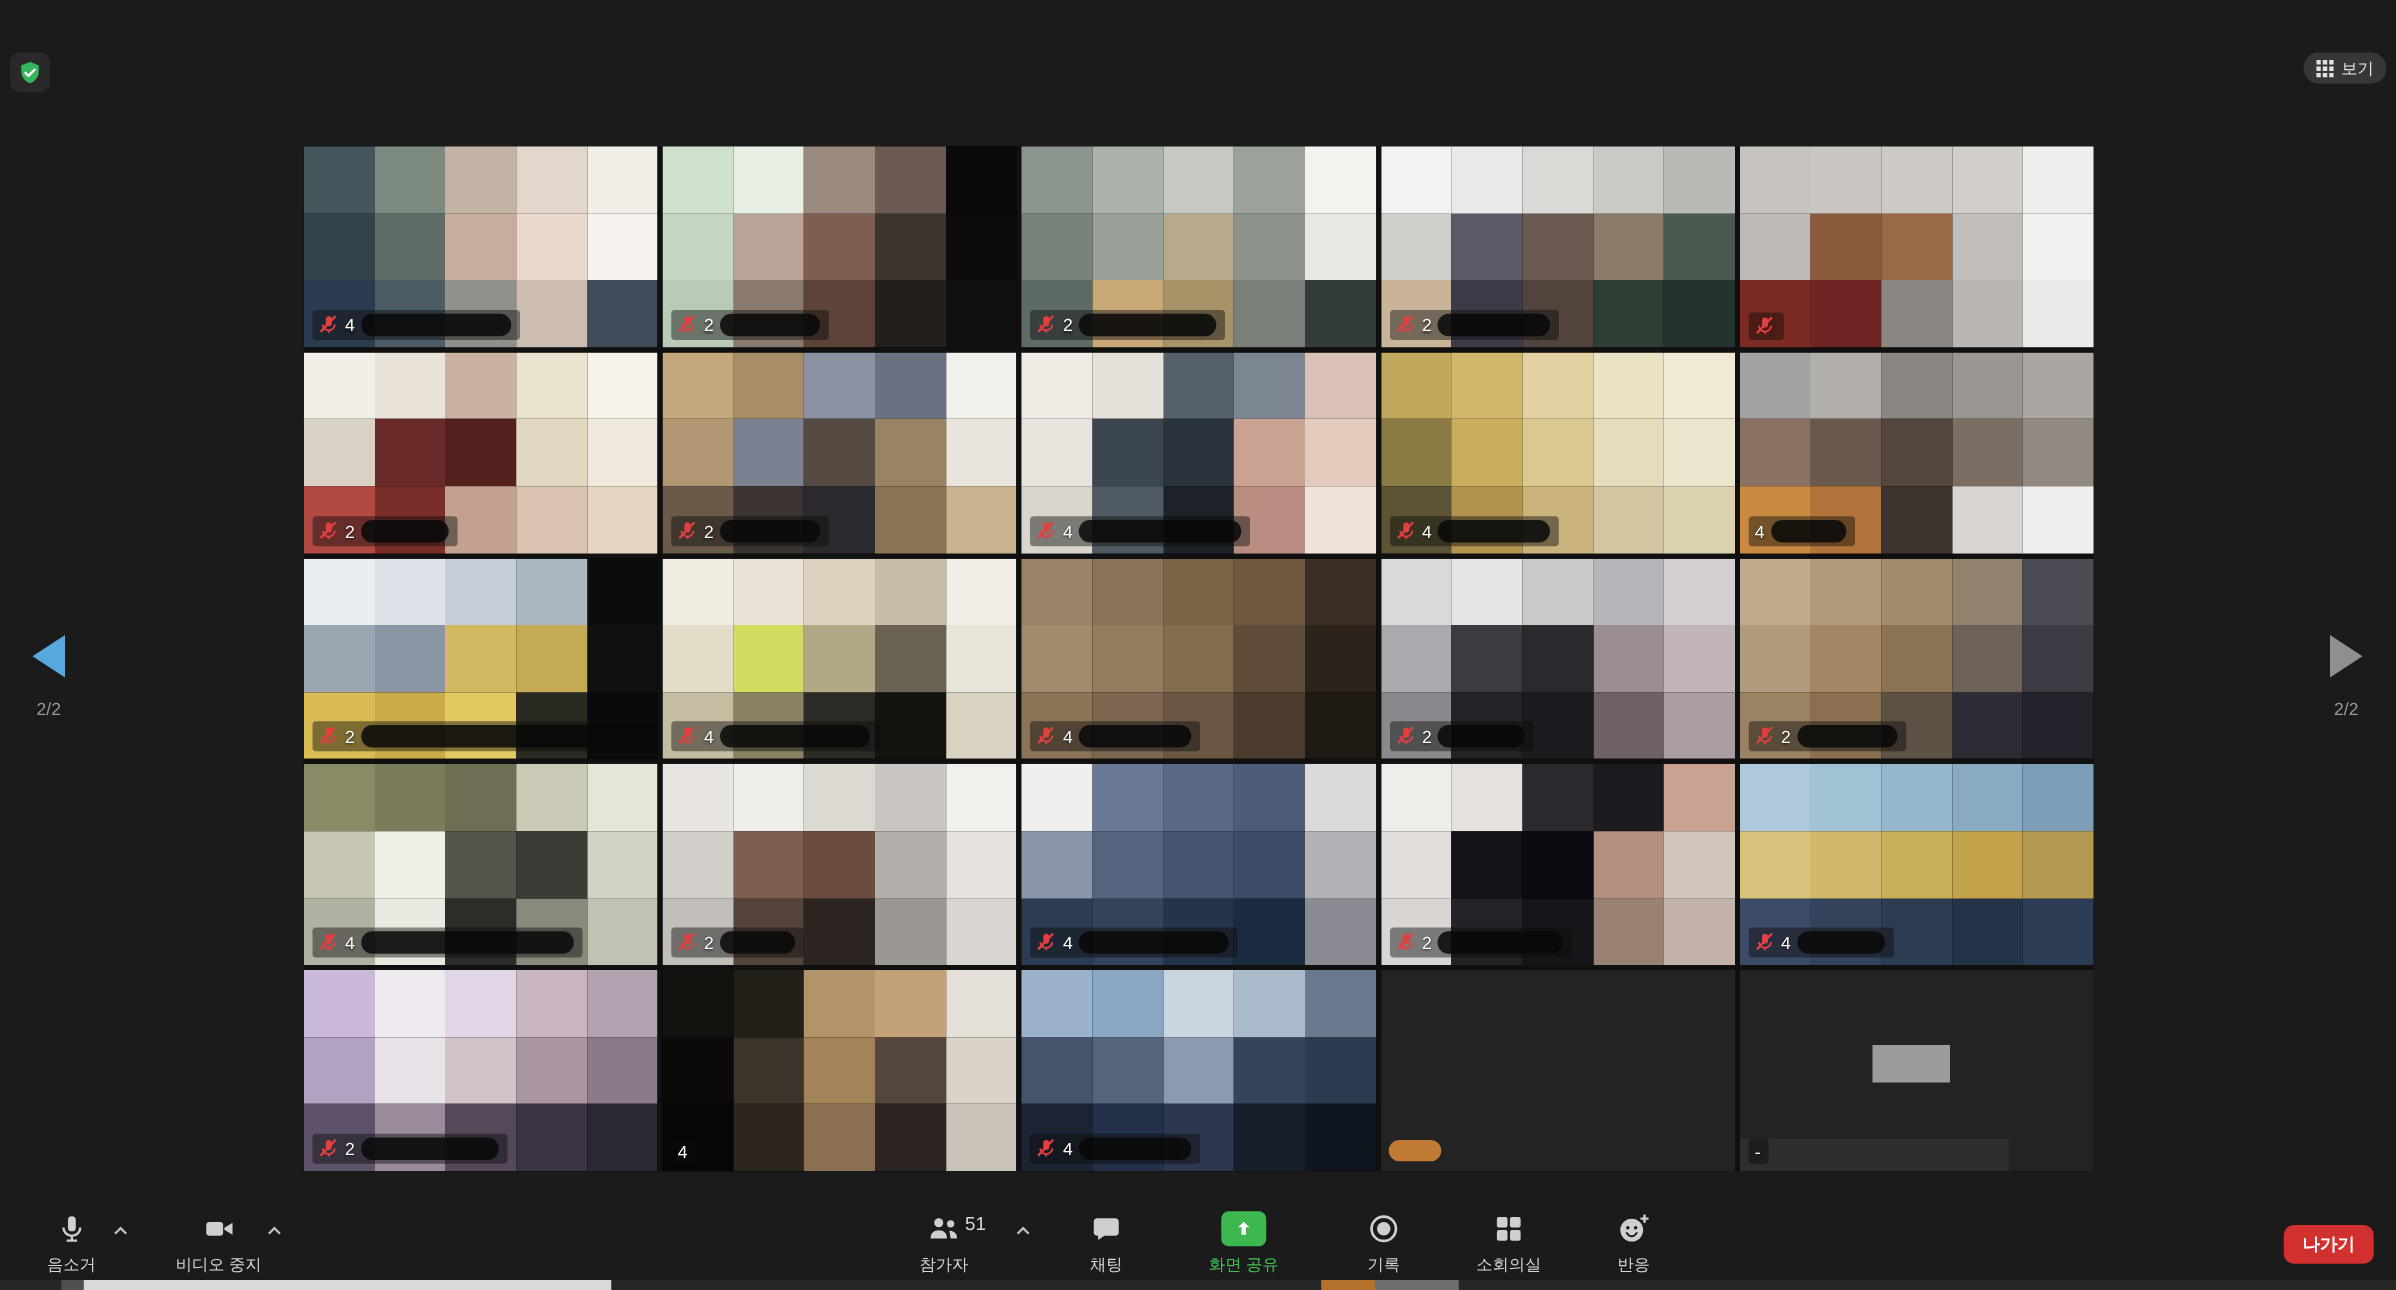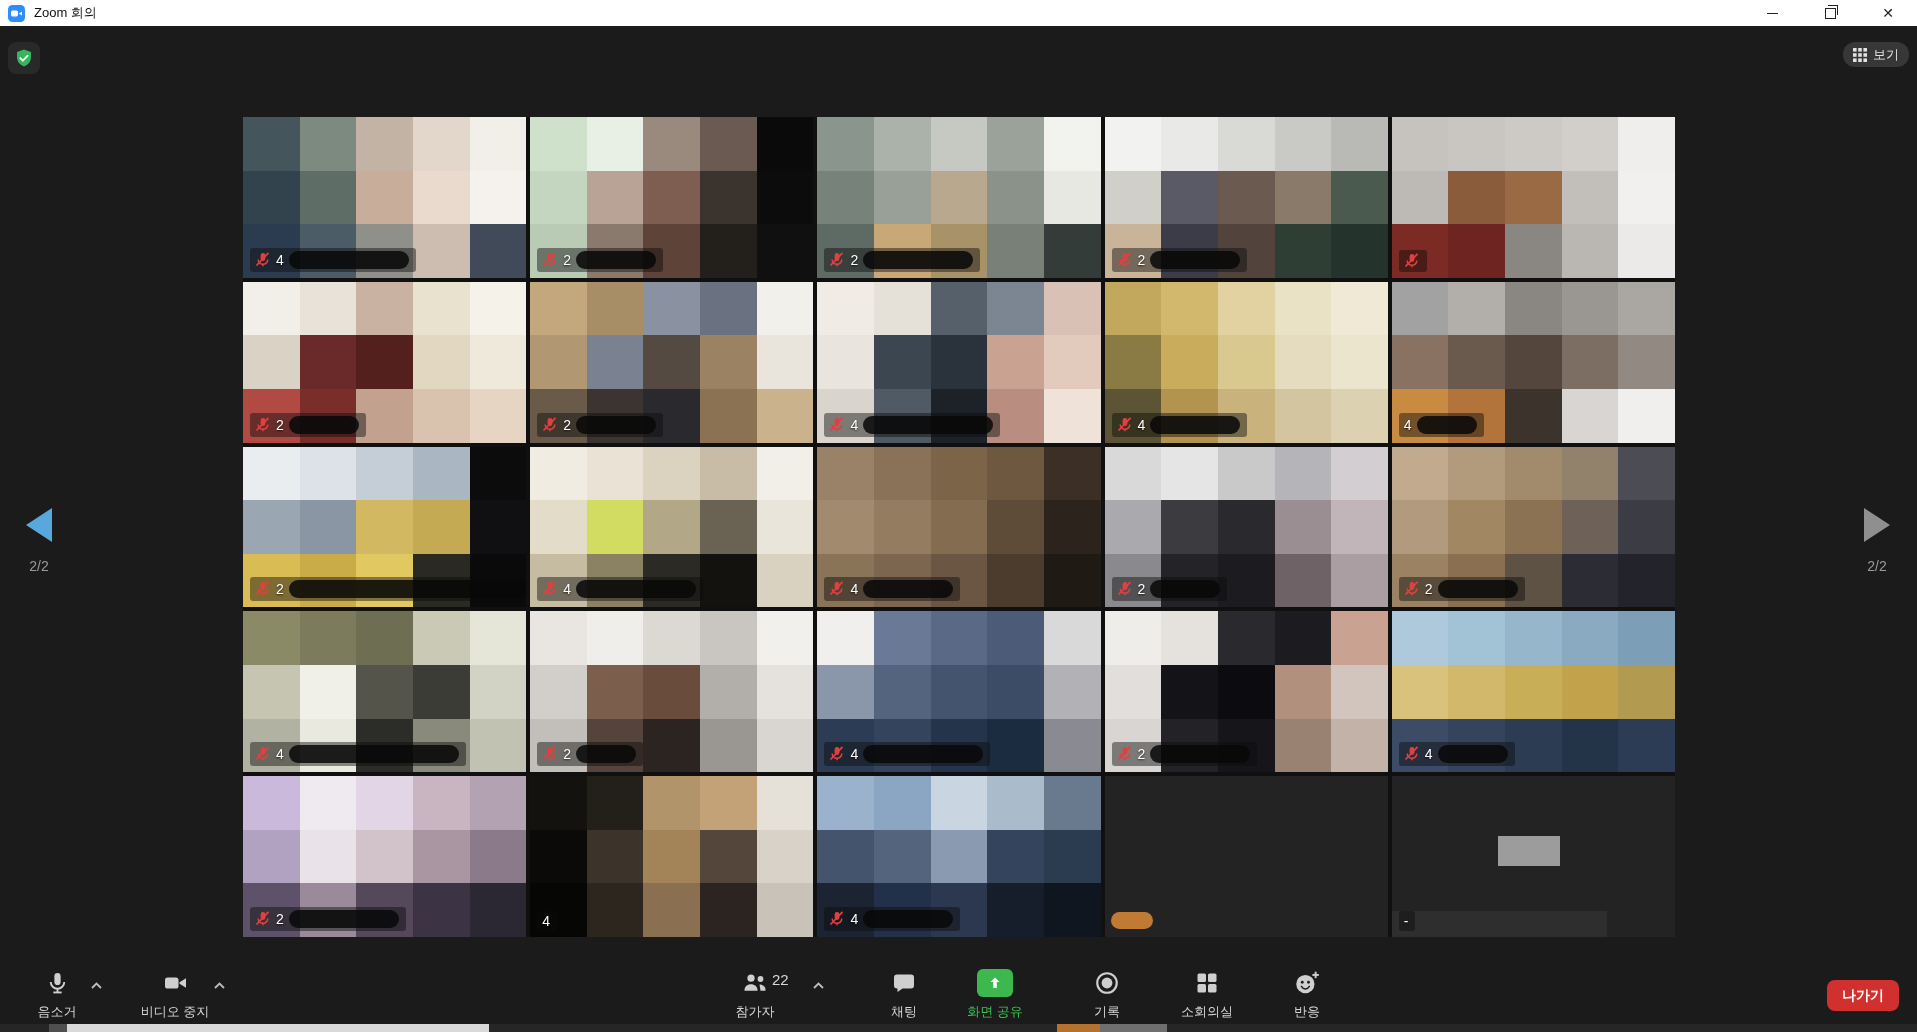--- a/index.html
+++ b/index.html
@@ -61,39 +61,20 @@
   .seg1{left:49px;width:18px;background:#4f4f4f;}
   .seg2{left:67px;width:422px;background:#d9d9d9;}
   .seg3{left:1057px;width:43px;background:#b5722f;}
   .seg4{left:1100px;width:67px;background:#6f6f6f;}
 </style>
 </head>
 <body>
 
 <div class="app">
 
-  <div class="titlebar">
-    <svg class="appicon" viewBox="0 0 17 17">
-      <rect x="0" y="0" width="17" height="17" rx="4.5" fill="#2e8cff"></rect>
-      <rect x="3" y="5.6" width="7" height="5.8" rx="1.6" fill="#fff"></rect>
-      <polygon points="10.8,8.5 14,6.4 14,10.6" fill="#fff"></polygon>
-    </svg>
-    <span class="wtitle">Zoom 회의</span>
-    <div class="win-controls">
-      <button class="win-btn">
-          <span class="min-glyph"></span>
-        </button>
-      <button class="win-btn">
-          <span class="restore-glyph"></span>
-        </button>
-      <button class="win-btn">
-          <span class="close-glyph">✕</span>
-        </button>
-    </div>
-  </div>
 
   <div class="stage">
 
     <div class="security">
       <svg width="20" height="20" viewBox="0 0 20 20">
         <path d="M10 1.5l7 2.6v5.2c0 4.4-3 7.6-7 9.2-4-1.6-7-4.8-7-9.2V4.1z" fill="#35b65a"></path>
         <path d="M6.3 10.2l2.5 2.5 4.9-5" fill="none" stroke="#fff" stroke-width="1.8" stroke-linecap="round" stroke-linejoin="round"></path>
       </svg>
     </div>
 
@@ -824,28 +805,28 @@
       <span class="tb-icon">
         <svg width="30" height="24" viewBox="0 0 26 24">
           <circle cx="9" cy="7.2" r="3.6" fill="#cfcfcf"></circle>
           <path d="M2.5 19c0-3.6 2.9-5.8 6.5-5.8s6.5 2.2 6.5 5.8v.8h-13z" fill="#cfcfcf"></path>
           <circle cx="18.5" cy="8" r="2.9" fill="#cfcfcf"></circle>
           <path d="M17.5 13.6c3.4 0 6 2.1 6 5.1v1.1h-5" fill="#cfcfcf"></path>
         </svg>
       </span>
       <span class="tb-label">참가자</span>
     </div>
-    <span class="pcount">22</span>
+    <span class="pcount">51</span>
     <span class="caret" style="left:812px;">
       <svg width="13" height="9" viewBox="0 0 13 9">
           <path d="M2 7l4.5-4.5L11 7" fill="none" stroke="#bdbdbd" stroke-width="1.8"></path>
         </svg>
     </span>
 
-    <div class="tb-item" style="left:904px;justify-content:flex-end;">
+    <div class="tb-item" style="left:885px;justify-content:flex-end;">
       <span class="tb-icon">
         <svg width="26" height="24" viewBox="0 0 24 24">
           <path d="M5 3.5h14a3 3 0 0 1 3 3v8a3 3 0 0 1-3 3h-8.5L5.5 21v-3.5H5a3 3 0 0 1-3-3v-8a3 3 0 0 1 3-3z" fill="#cfcfcf"></path>
         </svg>
       </span>
       <span class="tb-label">채팅</span>
     </div>
 
     <div class="tb-item" style="left:995px;">
       <span class="tb-icon">

